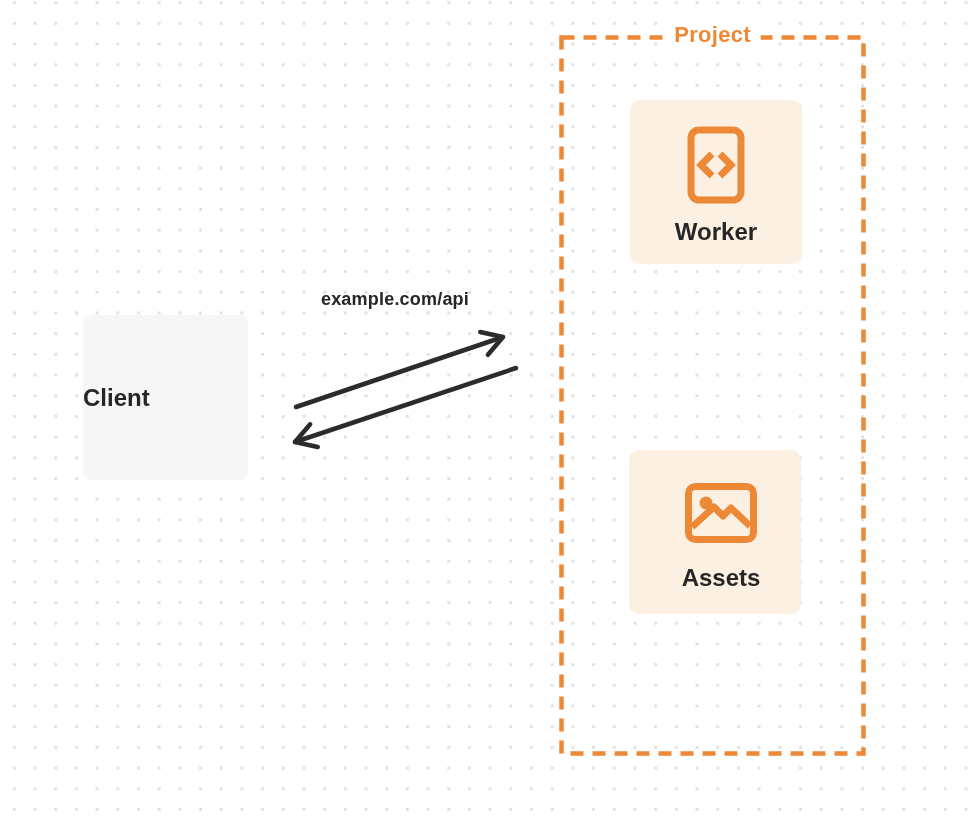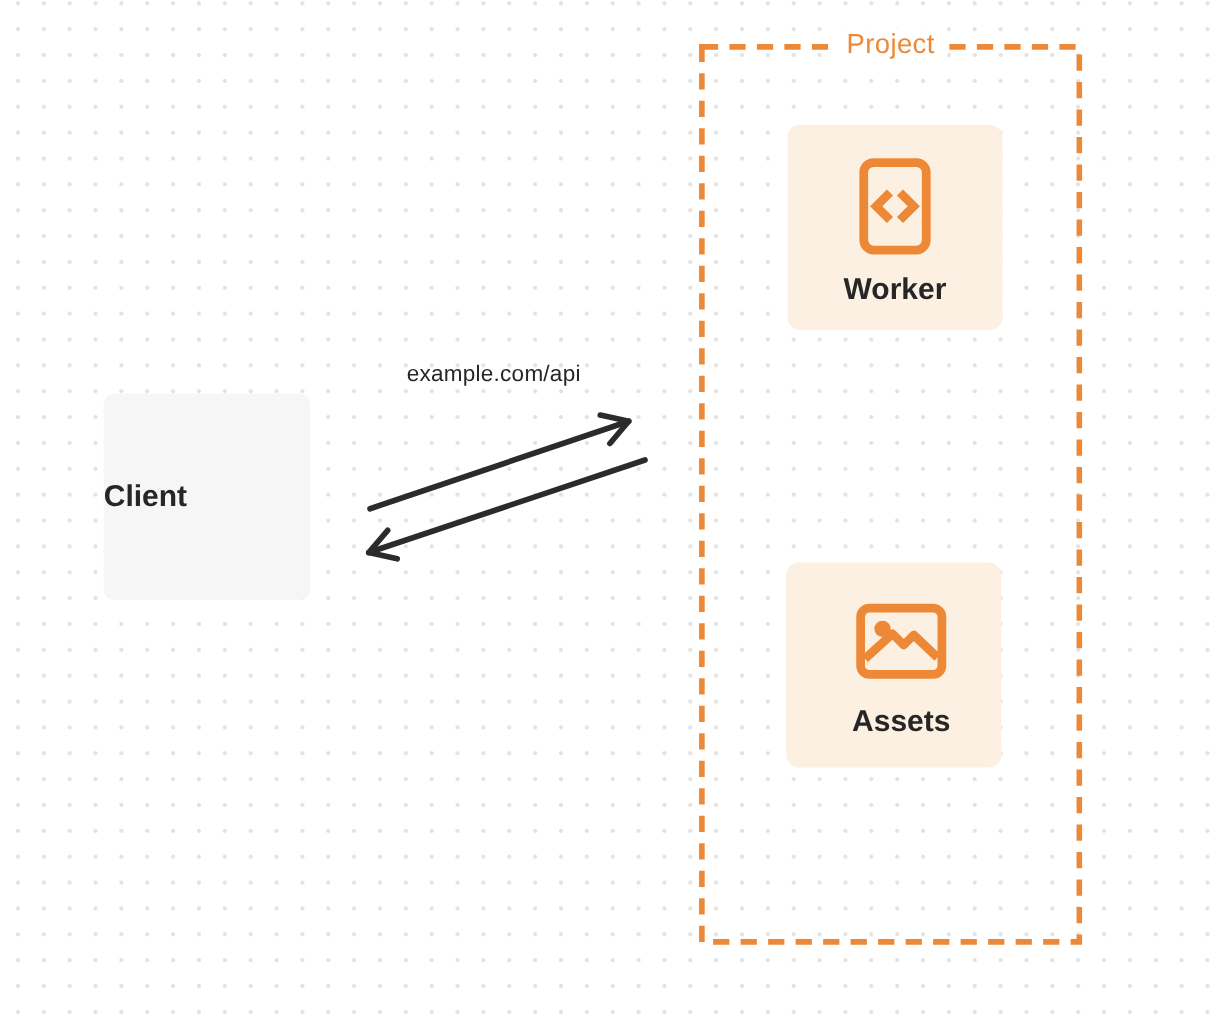--- a/index.html
+++ b/index.html
@@ -28,37 +28,37 @@
   .client-box{
     position:absolute;left:83px;top:315px;width:165px;height:165px;
     background:var(--client-bg);border-radius:8px;
     display:flex;align-items:center;justify-content:flex-start;
   }
   .client-box span{font-size:24px;font-weight:bold;color:#262626;}
 
   
   .api-label{
     position:absolute;left:300px;top:289px;width:190px;
-    text-align:center;font-size:18px;font-weight:normal;color:#262626;
+    text-align:center;font-size:18px;font-weight:bold;color:#262626;
     letter-spacing:.2px;
   }
 
   
   .arrows-overlay{position:absolute;left:0;top:0;width:980px;height:818px;pointer-events:none;}
   .arrow-line{stroke:var(--ink);stroke-width:4.5;fill:none;stroke-linecap:round;}
   .arrow-head{stroke:var(--ink);stroke-width:4.5;fill:none;stroke-linecap:round;stroke-linejoin:round;}
 
   
   .project-box{position:absolute;left:559px;top:35px;width:307px;height:721px;}
   .dash-border{position:absolute;inset:0;width:307px;height:721px;}
   .dash-rect{stroke:var(--accent);fill:none;stroke-width:4.5;stroke-dasharray:13 9;}
   .project-label{
     position:absolute;top:-13px;left:50%;transform:translateX(-50%);
     background:var(--label-bg);padding:0 10px;
-    color:var(--accent);font-size:22px;font-weight:normal;z-index:2;
+    color:var(--accent);font-size:22px;font-weight:bold;z-index:2;
     letter-spacing:.3px;
   }
 
   
   .card{
     position:absolute;width:172px;height:164px;background:var(--card-bg);
     border-radius:10px;display:flex;flex-direction:column;align-items:center;text-align:center;
   }
   .worker-card{left:71px;top:65px;padding-top:26px;}
   .assets-card{left:70px;top:415px;padding-top:32px;padding-left:12px;}

